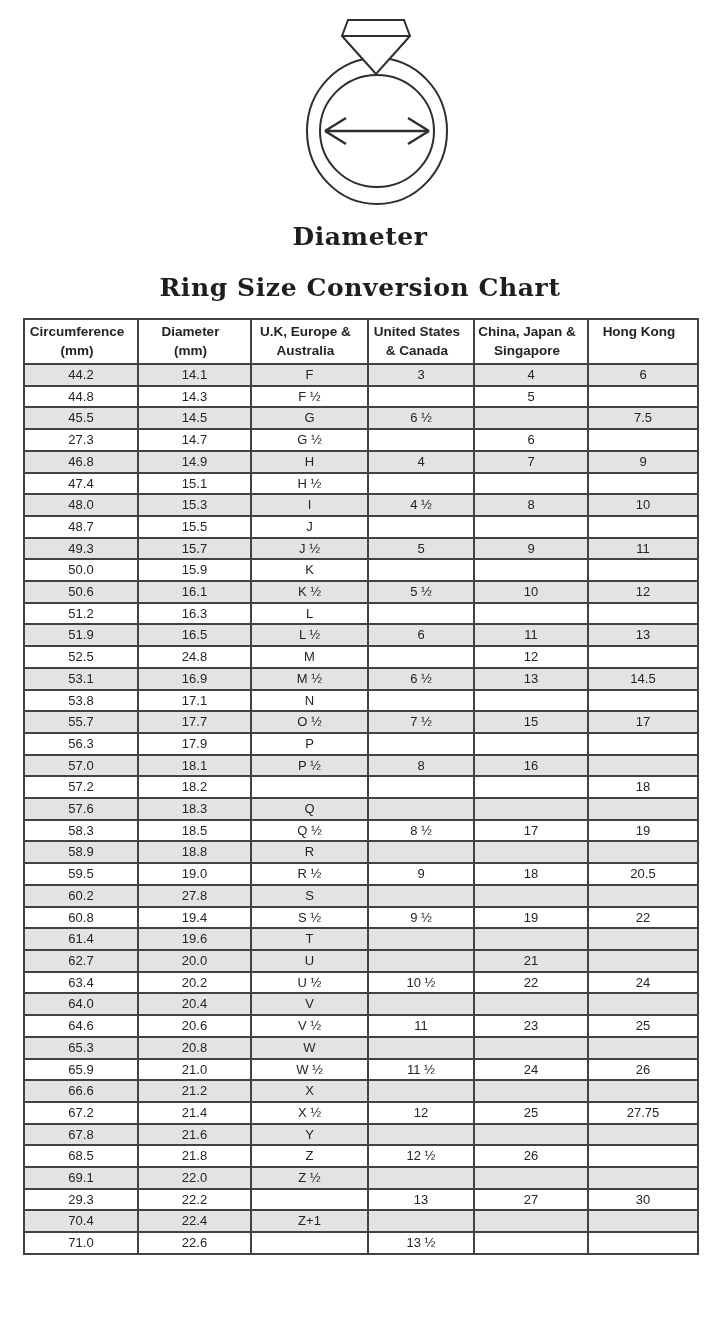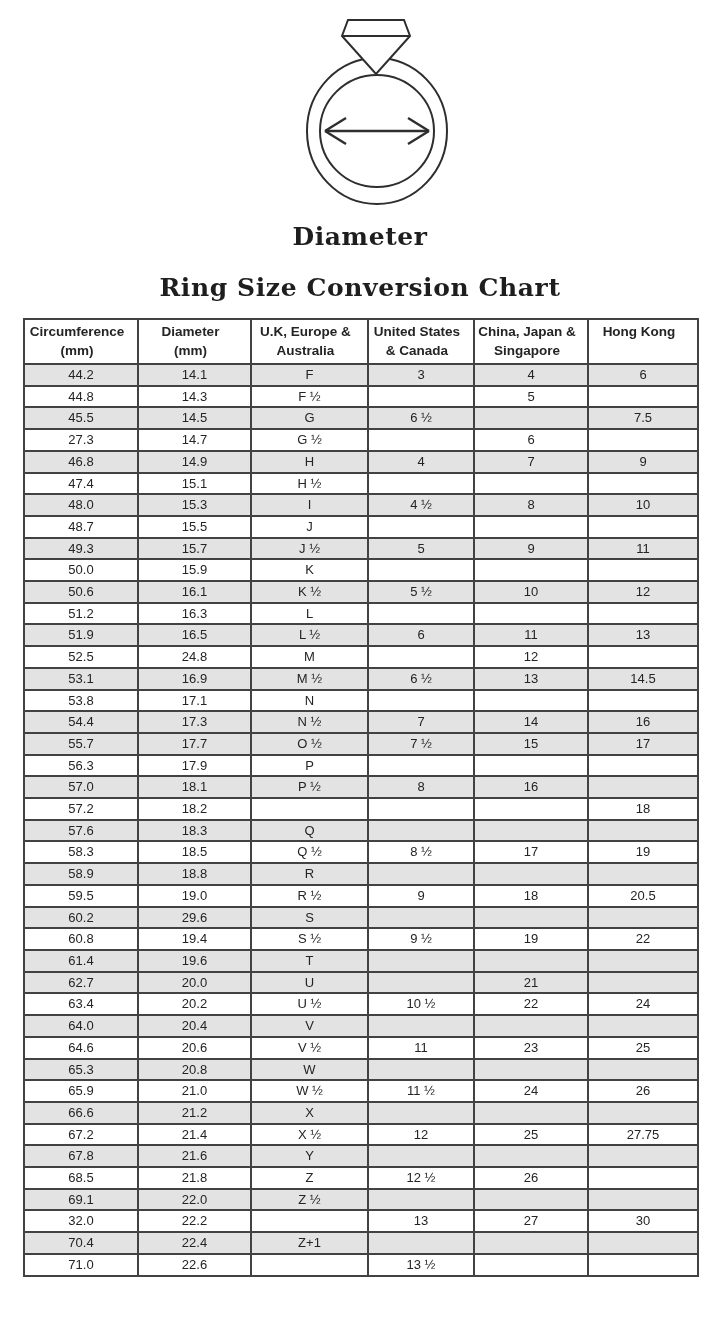--- a/index.html
+++ b/index.html
@@ -221,28 +221,20 @@
       </tr>
       <tr>
         <td>53.8</td>
         <td>17.1</td>
         <td>N</td>
         <td></td>
         <td></td>
         <td></td>
       </tr>
       <tr class="shaded">
-        <td>54.4</td>
-        <td>17.3</td>
-        <td>N ½</td>
-        <td>7</td>
-        <td>14</td>
-        <td>16</td>
-      </tr>
-      <tr class="shaded">
         <td>55.7</td>
         <td>17.7</td>
         <td>O ½</td>
         <td>7 ½</td>
         <td>15</td>
         <td>17</td>
       </tr>
       <tr>
         <td>56.3</td>
         <td>17.9</td>
@@ -294,21 +286,21 @@
       <tr>
         <td>59.5</td>
         <td>19.0</td>
         <td>R ½</td>
         <td>9</td>
         <td>18</td>
         <td>20.5</td>
       </tr>
       <tr class="shaded">
         <td>60.2</td>
-        <td>29.6</td>
+        <td>27.8</td>
         <td>S</td>
         <td></td>
         <td></td>
         <td></td>
       </tr>
       <tr>
         <td>60.8</td>
         <td>19.4</td>
         <td>S ½</td>
         <td>9 ½</td>
@@ -405,21 +397,21 @@
       </tr>
       <tr class="shaded">
         <td>69.1</td>
         <td>22.0</td>
         <td>Z ½</td>
         <td></td>
         <td></td>
         <td></td>
       </tr>
       <tr>
-        <td>32.0</td>
+        <td>29.3</td>
         <td>22.2</td>
         <td></td>
         <td>13</td>
         <td>27</td>
         <td>30</td>
       </tr>
       <tr class="shaded">
         <td>70.4</td>
         <td>22.4</td>
         <td>Z+1</td>

